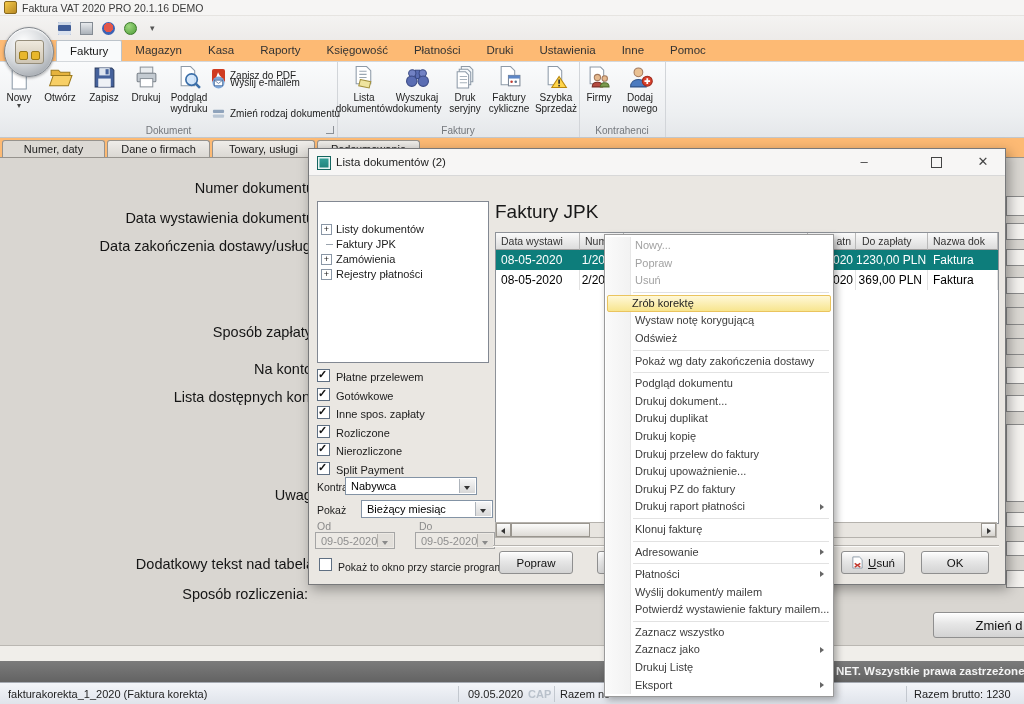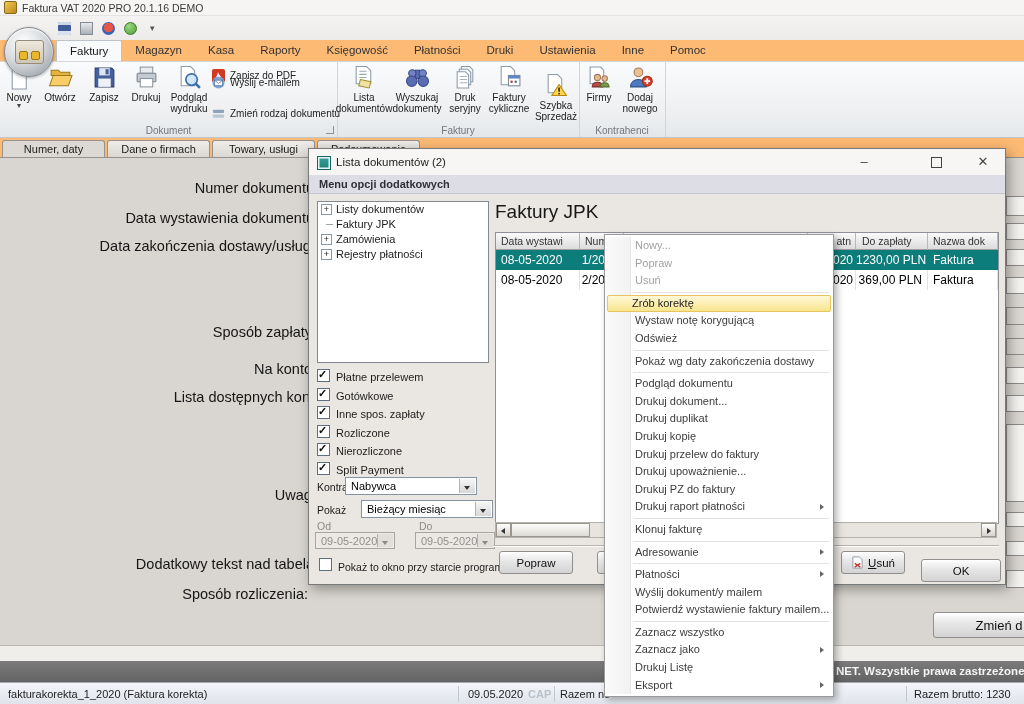--- a/index.html
+++ b/index.html
@@ -42,21 +42,21 @@
   .bb{position:absolute;top:2px;height:58px;display:flex;flex-direction:column;align-items:center;
       font-size:10px;line-height:1.12;text-align:center;color:#222;cursor:default;}
   .bb svg{width:25px;height:25px;margin:1px 0 2px;flex:none;}
   .bb .caret{font-size:8px;color:#444;line-height:6px;}
   #bb-nowy{left:2px;width:34px;} #bb-otworz{left:38px;width:44px;} #bb-zapisz{left:84px;width:40px;}
   #bb-drukuj{left:126px;width:40px;} #bb-podglad{left:166px;width:46px;}
   .sb{position:absolute;left:212px;height:17px;display:flex;align-items:center;gap:5px;font-size:10px;color:#222;white-space:nowrap;}
   #sb1{top:5px;} #sb2{top:12px;} #sb3{top:43px;}
   .sb svg{width:13px;height:13px;flex:none;}
   #bb-lista{left:2px;width:50px;} #bb-wysz{left:52px;width:56px;} #bb-druks{left:108px;width:40px;}
-  #bb-cykl{left:148px;width:48px;} #bb-szyb{left:196px;width:46px;justify-content:flex-end;}
+  #bb-cykl{left:148px;width:48px;} #bb-szyb{left:196px;width:46px;}
   #bb-firmy{left:4px;width:32px;} #bb-dodaj{left:38px;width:46px;}
   
   .dtabs{position:absolute;top:140px;left:2px;height:17px;display:flex;z-index:2;font-size:11px;}
   .dtab{width:101px;margin-right:2px;text-align:center;line-height:17px;color:#1c1c1c;
         background:linear-gradient(#efede9,#dbd8d3);border:1px solid #96938e;border-bottom:none;border-radius:3px 3px 0 0;
         overflow:hidden;white-space:nowrap;}
   .dtab.active{background:#dcd9d4;}
   
   .form{position:absolute;top:157px;left:0;right:0;height:488px;background:#d9d6d1;border-top:1px solid #96938e;}
   .form-strip{position:absolute;top:645px;left:0;right:0;height:15px;background:#f0eeea;border-top:1px solid #bab7b2;}
@@ -86,21 +86,21 @@
   .dlg-icon{position:absolute;left:8px;top:7px;width:12px;height:12px;background:linear-gradient(#35a39b,#1f7f78);
             border:1px solid #14655f;box-shadow:inset 0 0 0 1.5px #e7f4f2;}
   .dlg-title .txt{position:absolute;left:27px;line-height:26px;font-size:11.5px;color:#222;}
   .wc{position:absolute;top:0;height:26px;line-height:26px;width:30px;text-align:center;font-size:13px;color:#444;}
   #wc-min{left:540px;} #wc-max{left:612px;} #wc-close{left:656px;width:36px;}
   .maxbox{display:inline-block;width:9px;height:9px;border:1px solid #444;vertical-align:middle;}
   .dlg-menubar{position:absolute;top:26px;left:0;right:0;height:19px;background:#dcdde5;border-bottom:1px solid #c6c7d1;
                font-size:11px;font-weight:bold;color:#2f3136;line-height:19px;padding-left:10px;box-sizing:border-box;}
   
   .tree{position:absolute;left:8px;top:52px;width:172px;height:162px;background:#fff;border:1px solid #828892;
-        font-size:11px;color:#1c1c1c;padding-top:0;box-sizing:border-box;}
+        font-size:11px;color:#1c1c1c;padding-top:20px;box-sizing:border-box;}
   .tree-row{position:relative;height:15px;line-height:15px;padding-left:18px;white-space:nowrap;}
   .tree-row.expandable::before{content:"+";position:absolute;left:3px;top:2px;width:9px;height:9px;line-height:9px;
         text-align:center;font-size:9px;border:1px solid #8a97a6;background:#fff;color:#222;}
   .tree-row:not(.expandable)::before{content:"";position:absolute;left:8px;top:7px;width:7px;height:1px;background:#9aa4ae;}
   
   .filters{position:absolute;left:8px;top:218px;width:176px;}
   .chk-row{position:relative;height:18.5px;}
   .chk{position:absolute;left:0;top:2px;width:11px;height:11px;background:#fff;border:1px solid #5f6f82;}
   .checked .chk::after{content:"✓";position:absolute;left:0px;top:-2px;font-size:11px;font-weight:bold;color:#111;}
   .chk-lbl{margin-left:19px;font-size:11px;line-height:15px;color:#1c1c1c;}
@@ -136,21 +136,21 @@
   
   .hscroll{position:absolute;left:186px;top:373px;width:502px;height:16px;background:#e8e5e0;border:1px solid #b5b2ad;box-sizing:border-box;}
   .sarrow{position:absolute;top:0;width:15px;height:14px;background:linear-gradient(#fdfdfd,#d6d3ce);border:1px solid #9a968f;box-sizing:border-box;}
   .sarrow::after{content:"";position:absolute;top:4px;}
   .sa-left{left:0;} .sa-left::after{left:4px;border-right:4px solid #333;border-top:3.5px solid transparent;border-bottom:3.5px solid transparent;}
   .sa-right{right:0;} .sa-right::after{left:5px;border-left:4px solid #333;border-top:3.5px solid transparent;border-bott:3.5px solid transparent;border-bottom:3.5px solid transparent;}
   .sthumb{position:absolute;left:15px;top:0;width:79px;height:14px;background:linear-gradient(#fbfbfa,#dedbd6);border:1px solid #9a968f;box-sizing:border-box;}
   .btndiv{position:absolute;left:184px;top:396px;width:506px;height:0;border-top:1px solid #b7b4af;border-bottom:1px solid #fcfbf9;}
   .dlg-btn{position:absolute;top:402px;height:23px;}
   #btn-popraw{left:190px;width:74px;} #btn-stub{left:288px;width:96px;}
-  #btn-usun{left:532px;width:64px;} #btn-ok{left:612px;width:80px;margin-top:8px;}
+  #btn-usun{left:532px;width:64px;} #btn-ok{left:612px;width:68px;}
   #btn-usun svg{width:13px;height:13px;}
   
   .cmenu{position:absolute;left:604px;top:234px;width:230px;background:#fff;border:1px solid #9a9a9a;
          box-shadow:3px 3px 7px rgba(0,0,0,.3);padding:2px 0;z-index:20;font-size:11px;box-sizing:border-box;}
   .cmenu::before{content:"";position:absolute;left:1px;top:2px;bottom:2px;width:24px;
          background:linear-gradient(90deg,#fafafa,#f2f2f2);border-right:1px solid #e7e7e7;}
   .mi{position:relative;height:17.6px;line-height:17.6px;padding-left:30px;color:#3c3c3c;white-space:nowrap;z-index:1;}
   .mi.disabled{color:#a2a2a2;}
   .mi.highlight{margin:0 2px;padding-left:24px;height:15.6px;line-height:15.6px;color:#1f1f1f;
       background:linear-gradient(#fff8d8,#f7e58e);border:1px solid #eac45e;border-radius:2px;}
@@ -387,21 +387,20 @@
   </div>
 
   <div class="dialog">
     <div class="dlg-title">
       <div class="dlg-icon"></div>
       <span class="txt">Lista dokumentów (2)</span>
       <span class="wc" id="wc-min">–</span>
       <span class="wc" id="wc-max"><span class="maxbox"></span></span>
       <span class="wc" id="wc-close">✕</span>
     </div>
-    <div class="dlg-menubar">Menu opcji dodatkowych</div>
 
     <div class="tree">
 
     <div class="tree-row expandable">Listy dokumentów</div>
         <div class="tree-row">Faktury JPK</div>
         <div class="tree-row expandable">Zamówienia</div>
         <div class="tree-row expandable">Rejestry płatności</div>
       </div>
 
     <div class="filters">

